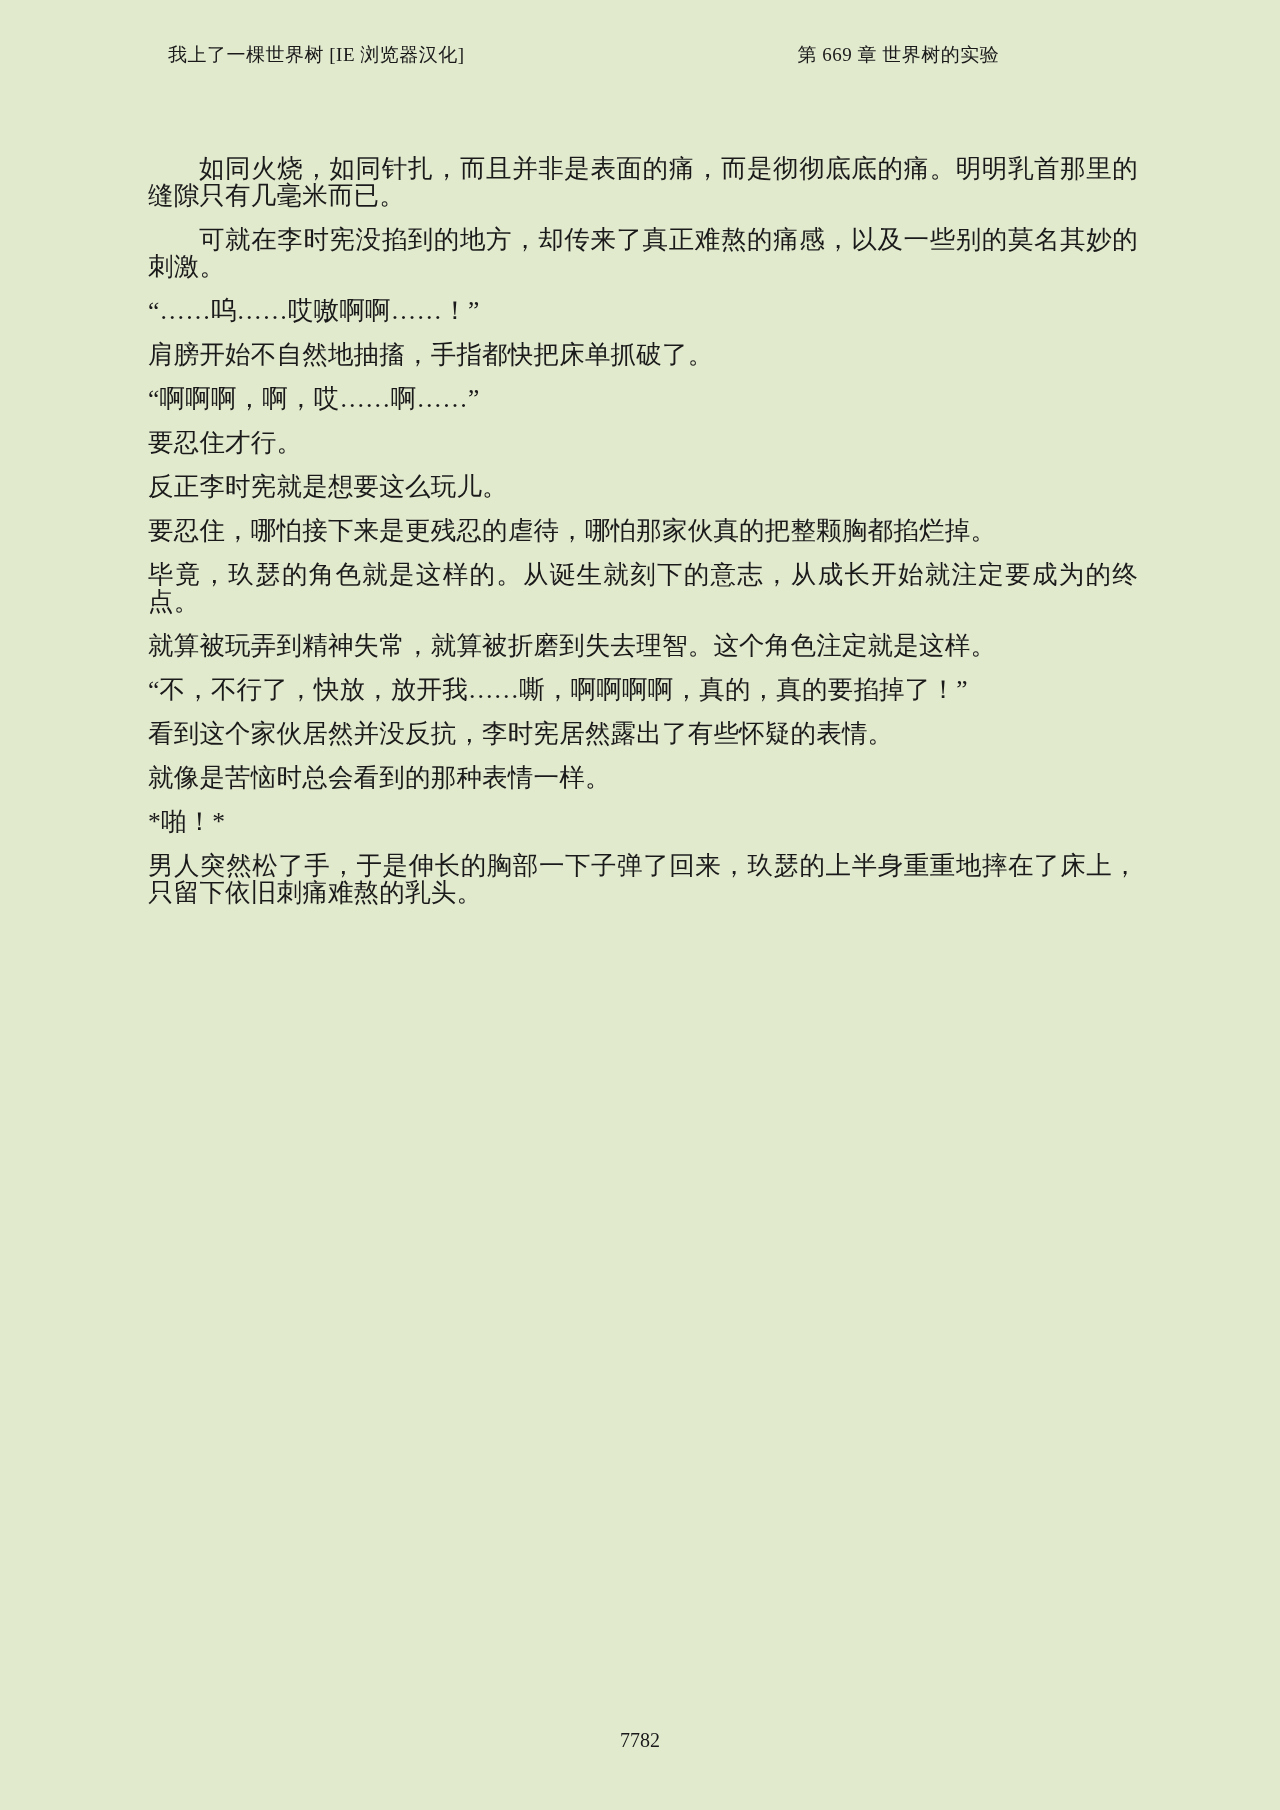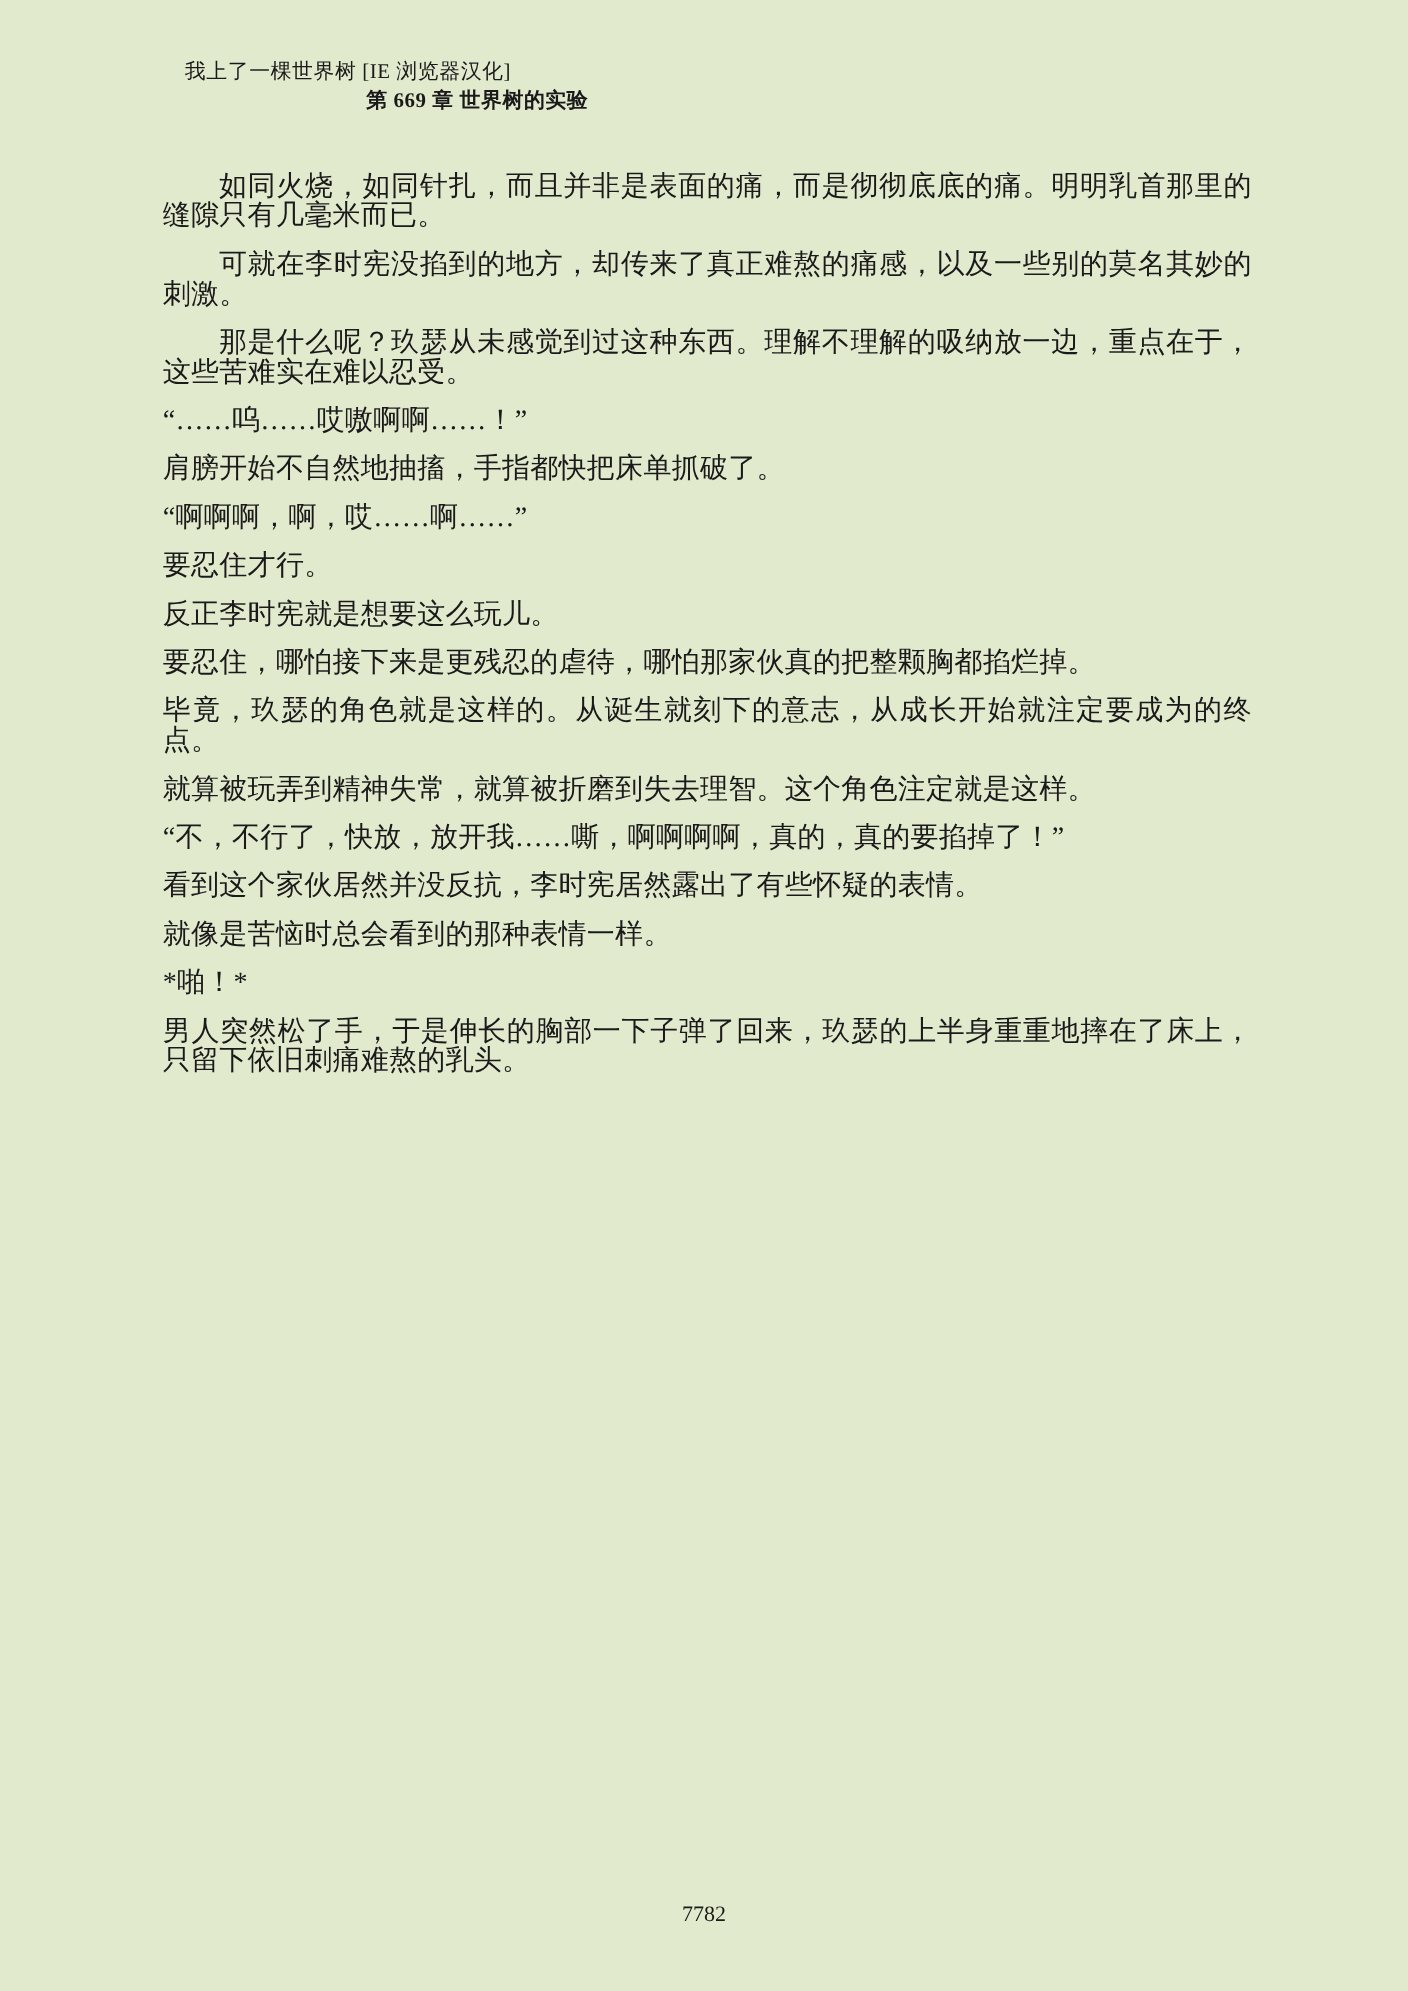--- a/index.html
+++ b/index.html
@@ -16,37 +16,35 @@
   }
   .page {
     position: relative;
     width: 1280px;
     height: 1810px;
     box-sizing: border-box;
     padding: 0;
   }
   .header {
     position: absolute;
-    top: 52px;
+    top: 42px;
     left: 0;
     width: 1280px;
     display: flex;
     justify-content: flex-start;
     font-size: 19px;
     letter-spacing: 0.5px;
-    flex-direction: column;
   }
   .header-left {
     margin-left: 168px;
     white-space: nowrap;
   }
   .header-right {
     margin-left: 333px;
     white-space: nowrap;
-    font-weight: bold;
   }
   .content {
     position: absolute;
     top: 155px;
     left: 148px;
     width: 990px;
   }
   .para {
     font-size: 25.5px;
     line-height: 27px;
@@ -73,21 +71,20 @@
 <div class="page">
 
   <div class="header">
     <div class="header-left">我上了一棵世界树  [IE 浏览器汉化]</div>
     <div class="header-right">第 669 章  世界树的实验</div>
   </div>
 
   <div class="content">
     <p class="para indent">如同火烧，如同针扎，而且并非是表面的痛，而是彻彻底底的痛。明明乳首那里的缝隙只有几毫米而已。</p>
     <p class="para indent">可就在李时宪没掐到的地方，却传来了真正难熬的痛感，以及一些别的莫名其妙的刺激。</p>
-    <p class="para indent">那是什么呢？玖瑟从未感觉到过这种东西。理解不理解的吸纳放一边，重点在于，这些苦难实在难以忍受。</p>
     <p class="para">“……呜……哎嗷啊啊……！”</p>
     <p class="para">肩膀开始不自然地抽搐，手指都快把床单抓破了。</p>
     <p class="para">“啊啊啊，啊，哎……啊……”</p>
     <p class="para">要忍住才行。</p>
     <p class="para">反正李时宪就是想要这么玩儿。</p>
     <p class="para">要忍住，哪怕接下来是更残忍的虐待，哪怕那家伙真的把整颗胸都掐烂掉。</p>
     <p class="para">毕竟，玖瑟的角色就是这样的。从诞生就刻下的意志，从成长开始就注定要成为的终点。</p>
     <p class="para">就算被玩弄到精神失常，就算被折磨到失去理智。这个角色注定就是这样。</p>
     <p class="para">“不，不行了，快放，放开我……嘶，啊啊啊啊，真的，真的要掐掉了！”</p>
     <p class="para">看到这个家伙居然并没反抗，李时宪居然露出了有些怀疑的表情。</p>

